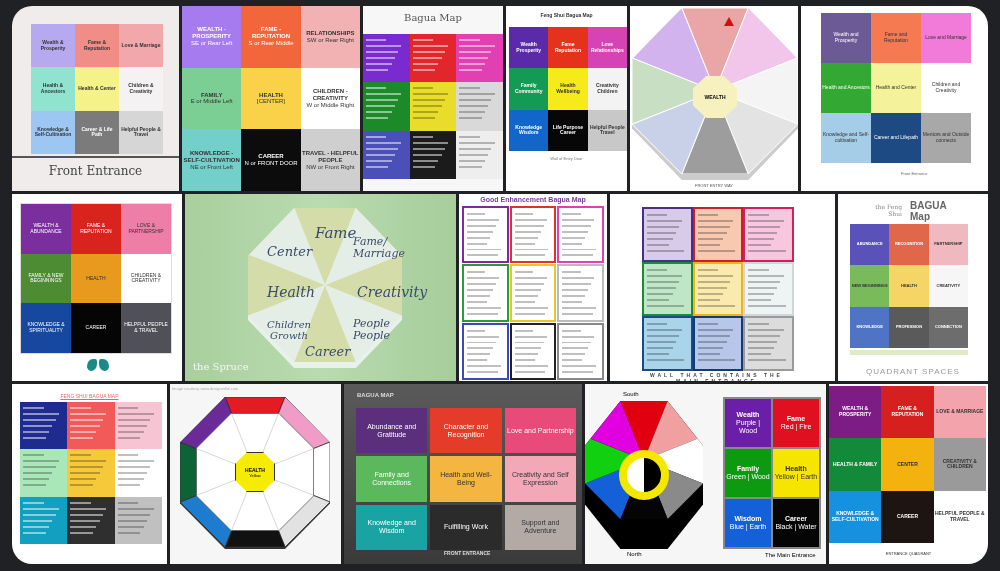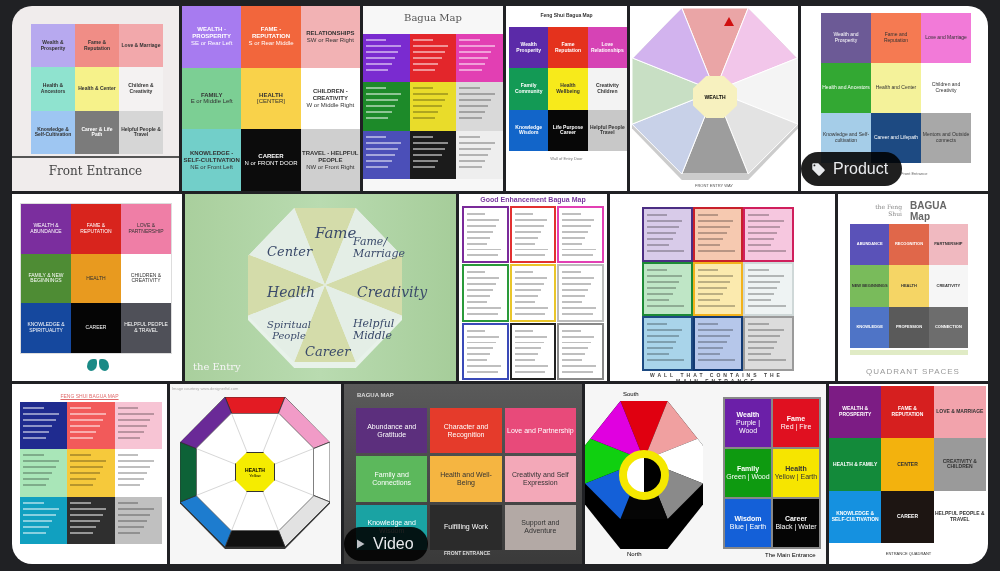--- a/index.html
+++ b/index.html
@@ -252,26 +252,20 @@
           <span>Knowledge and Self-cultivation</span>
         </div>
         <div class="cell" style="background: rgb(29, 74, 130); color: rgb(255, 255, 255); font-size: 5px;">
           <span>Career and Lifepath</span>
         </div>
         <div class="cell" style="background: rgb(168, 168, 168); color: rgb(51, 51, 51); font-size: 5px;">
           <span>Mentors and Outside connects</span>
         </div>
       </div>
     <div style="position:absolute;left:100px;top:165px;font-size:4px;color:#666;">Front Entrance</div>
-    <div class="badge" style="left:0;top:146px;">
-      <svg width="15" height="15" viewBox="0 0 24 24">
-          <path fill="#e8eaed" d="M21.4 11.6l-9-9C12.1 2.2 11.6 2 11 2H4c-1.1 0-2 .9-2 2v7c0 .6.2 1.1.6 1.4l9 9c.4.4.9.6 1.4.6s1-.2 1.4-.6l7-7c.4-.4.6-.9.6-1.4s-.2-1-.6-1.4zM5.5 7C4.7 7 4 6.3 4 5.5S4.7 4 5.5 4 7 4.7 7 5.5 6.3 7 5.5 7z"></path>
-        </svg>
-      <span>Product</span>
-    </div>
   </div>
 
   <div class="tile" id="t7" style="left:0;top:188px;width:170px;height:187px;">
     <div class="g3" style="left:8px;top:9px;width:152px;height:151px;border:1px solid #ddd;">
         <div class="cell" style="background: rgb(123, 46, 158); color: rgb(255, 255, 255); font-size: 5px;">
           <span>WEALTH &amp; ABUNDANCE</span>
         </div>
         <div class="cell" style="background: rgb(216, 36, 29); color: rgb(255, 255, 255); font-size: 5px;">
           <span>FAME &amp; REPUTATION</span>
         </div>
@@ -312,26 +306,26 @@
         <polygon points="50,50 0,70 0,30" fill="#d4dcaa"></polygon>
         <polygon points="50,50 70,0 100,30" fill="#e4eee6"></polygon>
         <polygon points="50,50 100,70 70,100" fill="#e4eee6"></polygon>
         <polygon points="50,50 30,100 0,70" fill="#e4eee6"></polygon>
         <polygon points="50,50 0,30 30,0" fill="#e4eee6"></polygon>
       </svg>
     </div>
     <span class="hand" style="left:130px;top:30px;font-size:15px;">Fame</span>
     <span class="hand" style="left:168px;top:42px;font-size:11px;width:44px;line-height:1.1;">Fame/ Marriage</span>
     <span class="hand" style="left:172px;top:90px;font-size:14px;">Creativity</span>
-    <span class="hand" style="left:168px;top:124px;font-size:11px;width:42px;line-height:1.1;">Helpful Middle</span>
+    <span class="hand" style="left:168px;top:124px;font-size:11px;width:42px;line-height:1.1;">People People</span>
     <span class="hand" style="left:120px;top:150px;font-size:13px;">Career</span>
-    <span class="hand" style="left:80px;top:125px;font-size:10px;width:48px;line-height:1.1;text-align:center;">Spiritual People</span>
+    <span class="hand" style="left:80px;top:125px;font-size:10px;width:48px;line-height:1.1;text-align:center;">Children Growth</span>
     <span class="hand" style="left:82px;top:90px;font-size:14px;">Health</span>
     <span class="hand" style="left:82px;top:50px;font-size:13px;">Center</span>
-    <span style="position:absolute;left:8px;top:167px;font-family:'DejaVu Serif',serif;font-size:10px;color:#f5f5f5;">the Entry</span>
+    <span style="position:absolute;left:8px;top:167px;font-family:'DejaVu Serif',serif;font-size:10px;color:#f5f5f5;">the Spruce</span>
   </div>
 
   <div class="tile" id="t9" style="left:447px;top:188px;width:148px;height:187px;">
     <div class="cap" style="top:2px;font-size:7px;font-weight:bold;color:#7a3aa0;">Good Enhancement Bagua Map</div>
     <div class="g3" style="left:3px;top:12px;width:142px;height:174px;gap:1px;">
         <div class="cell" style="background: rgb(255, 255, 255); border: 2px solid rgb(122, 42, 154); color: rgb(51, 51, 51); flex-direction: column; align-items: stretch; justify-content: flex-start; padding: 3px;">
           <div style="height: 2px; margin: 2px 0px; background: rgba(0, 0, 0, 0.25); width: 50%;"></div>
           <div style="height: 2px; margin: 2px 0px; background: rgba(0, 0, 0, 0.25); width: 87%;"></div>
           <div style="height: 2px; margin: 2px 0px; background: rgba(0, 0, 0, 0.25); width: 79%;"></div>
           <div style="height: 2px; margin: 2px 0px; background: rgba(0, 0, 0, 0.25); width: 71%;"></div>
@@ -678,26 +672,20 @@
           <span>Knowledge and Wisdom</span>
         </div>
         <div class="cell" style="background: rgb(43, 43, 43); color: rgb(255, 255, 255); font-size: 7px;">
           <span>Fulfilling Work</span>
         </div>
         <div class="cell" style="background: rgb(179, 169, 165); color: rgb(51, 51, 51); font-size: 7px;">
           <span>Support and Adventure</span>
         </div>
       </div>
     <div style="position:absolute;left:100px;top:166px;font-size:5px;color:#ddd;font-weight:bold;">FRONT ENTRANCE</div>
-    <div class="badge" style="left:0;top:143px;">
-      <svg width="12" height="12" viewBox="0 0 24 24">
-          <path fill="#bdc1c6" d="M6 3l15 9-15 9z"></path>
-        </svg>
-      <span>Video</span>
-    </div>
   </div>
 
   <div class="tile" id="t15" style="left:573px;top:378px;width:241px;height:180px;background:#f6f6f6;">
     <span style="position:absolute;left:38px;top:7px;font-size:6px;">South</span>
     <div class="oct" style="left:0;top:17px;width:118px;height:148px;background:#000;">
       <svg class="wedge" viewBox="0 0 100 100" preserveAspectRatio="none">
         <polygon points="50,50 30,0 70,0" fill="#e00010"></polygon>
         <polygon points="50,50 70,0 100,30" fill="#f0a0a0"></polygon>
         <polygon points="50,50 100,30 100,70" fill="#ffffff"></polygon>
         <polygon points="50,50 100,70 70,100" fill="#8a8a8a"></polygon>

